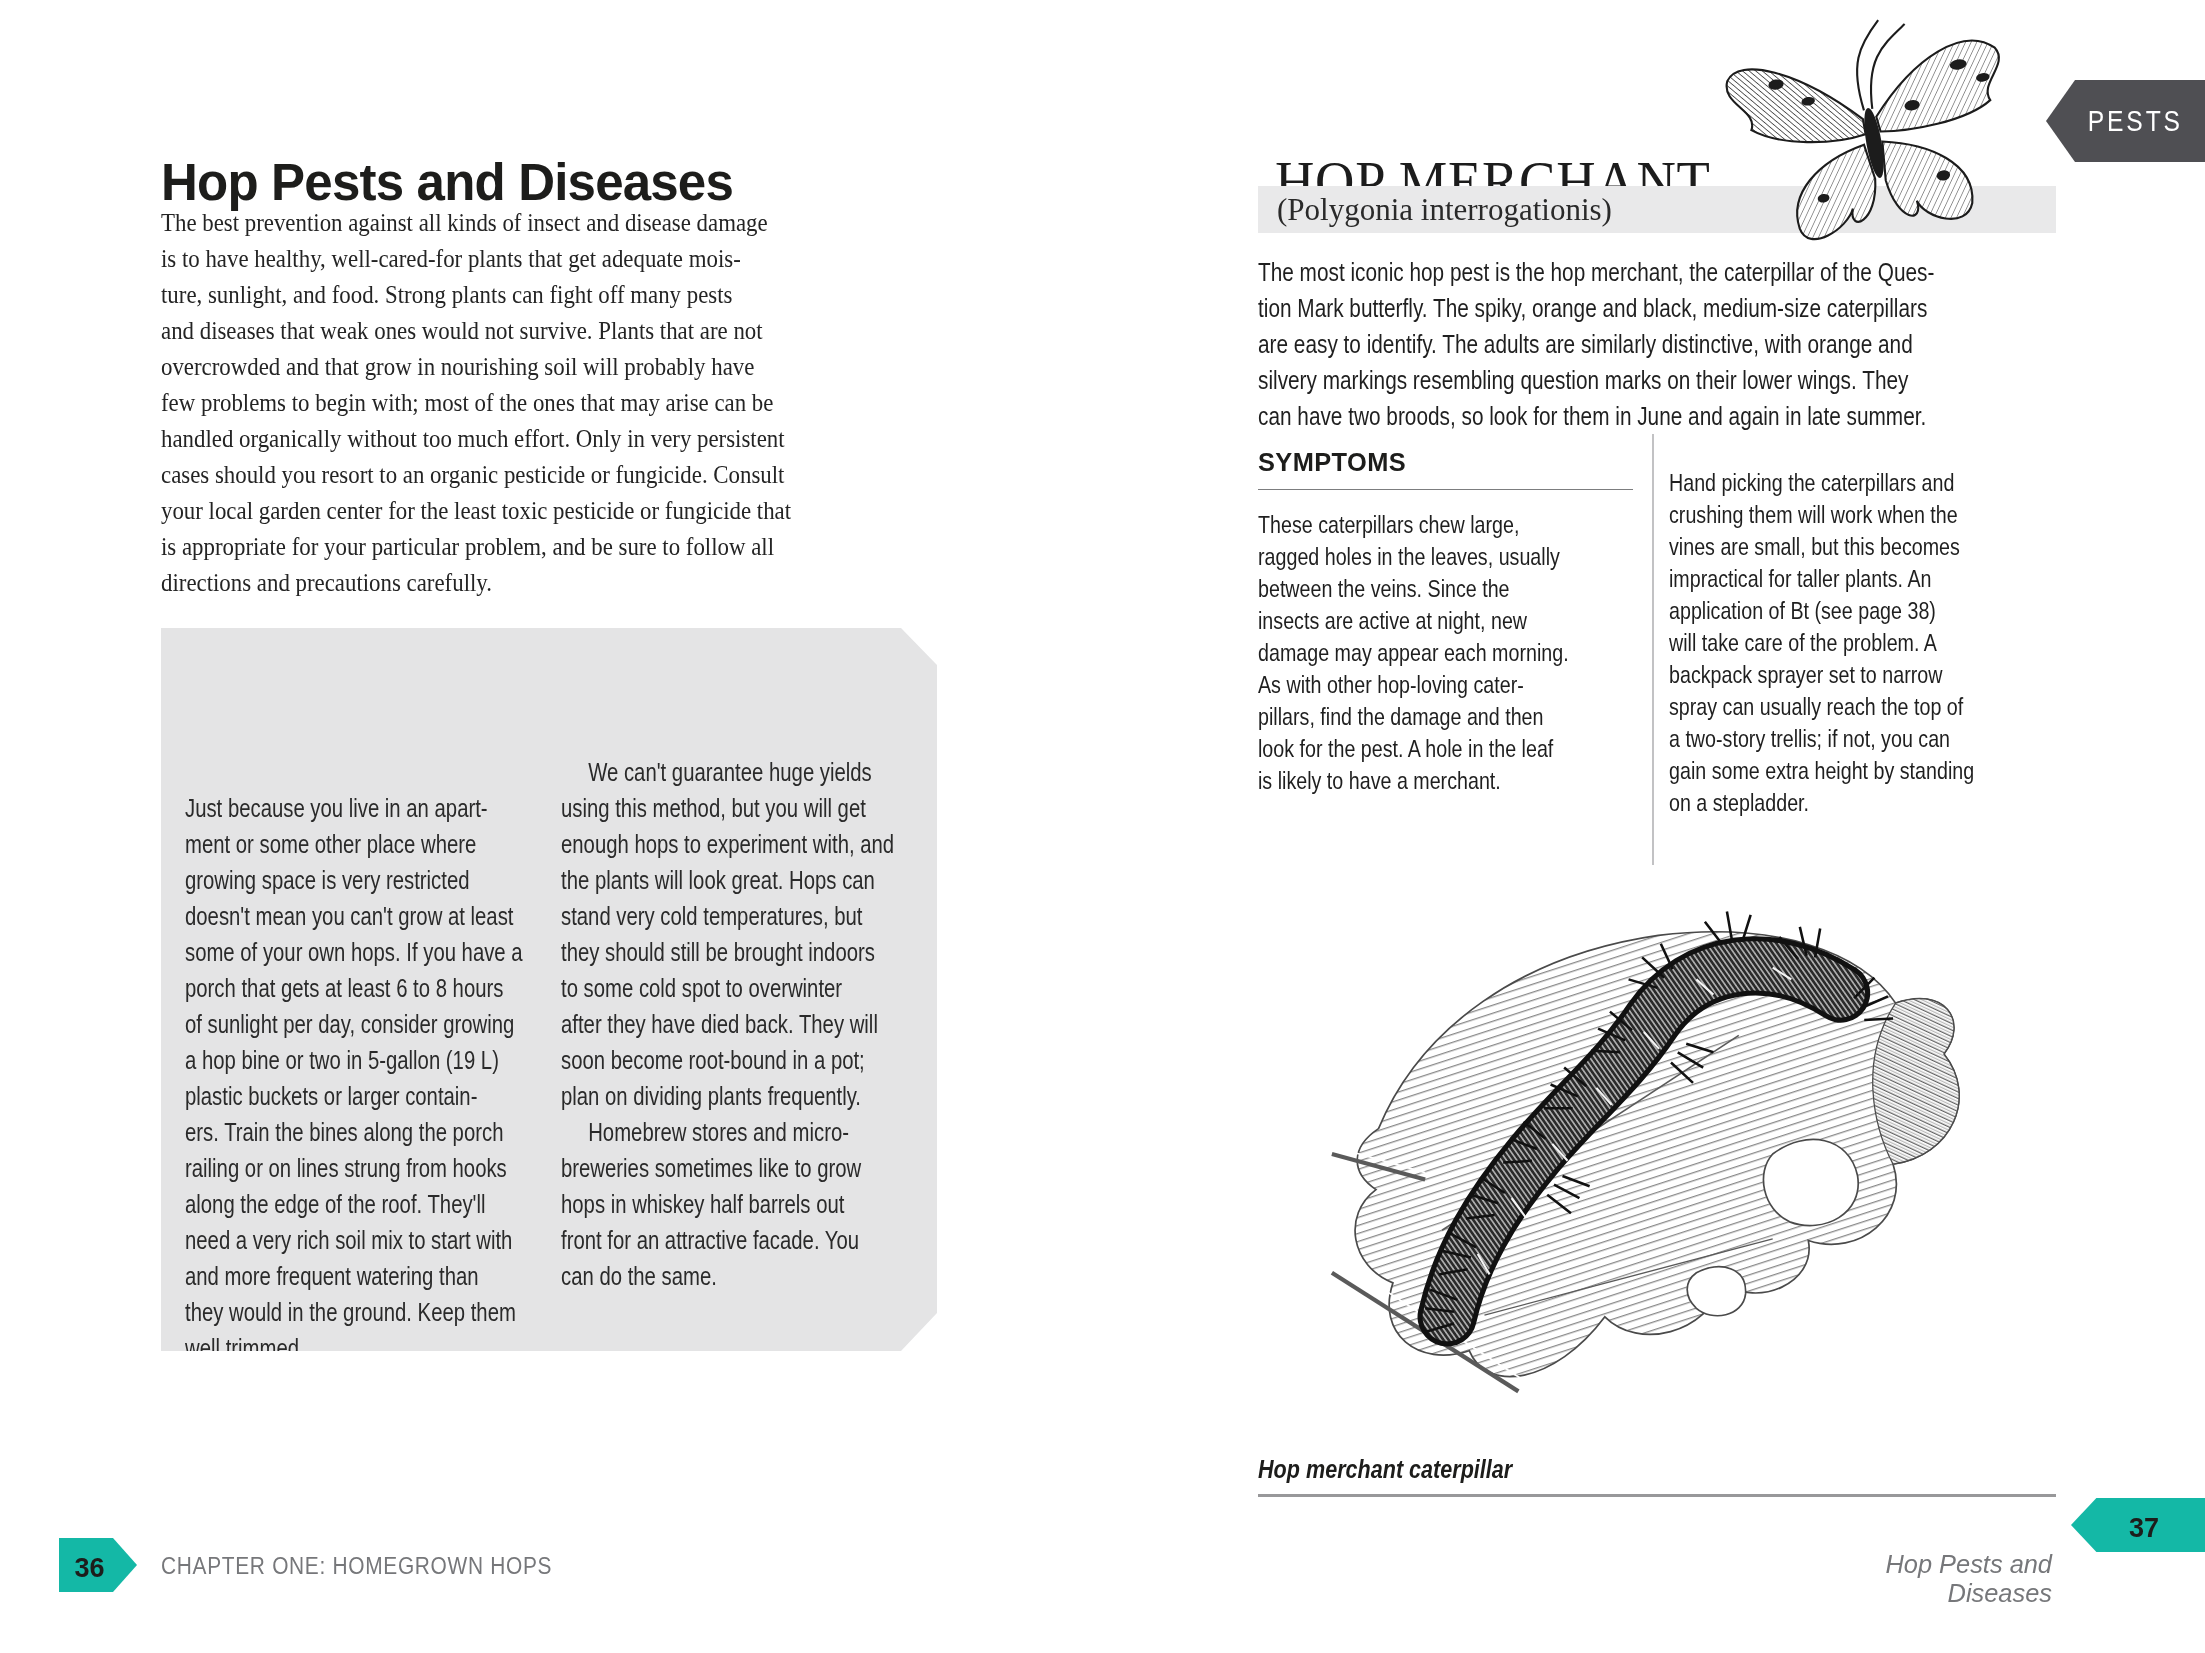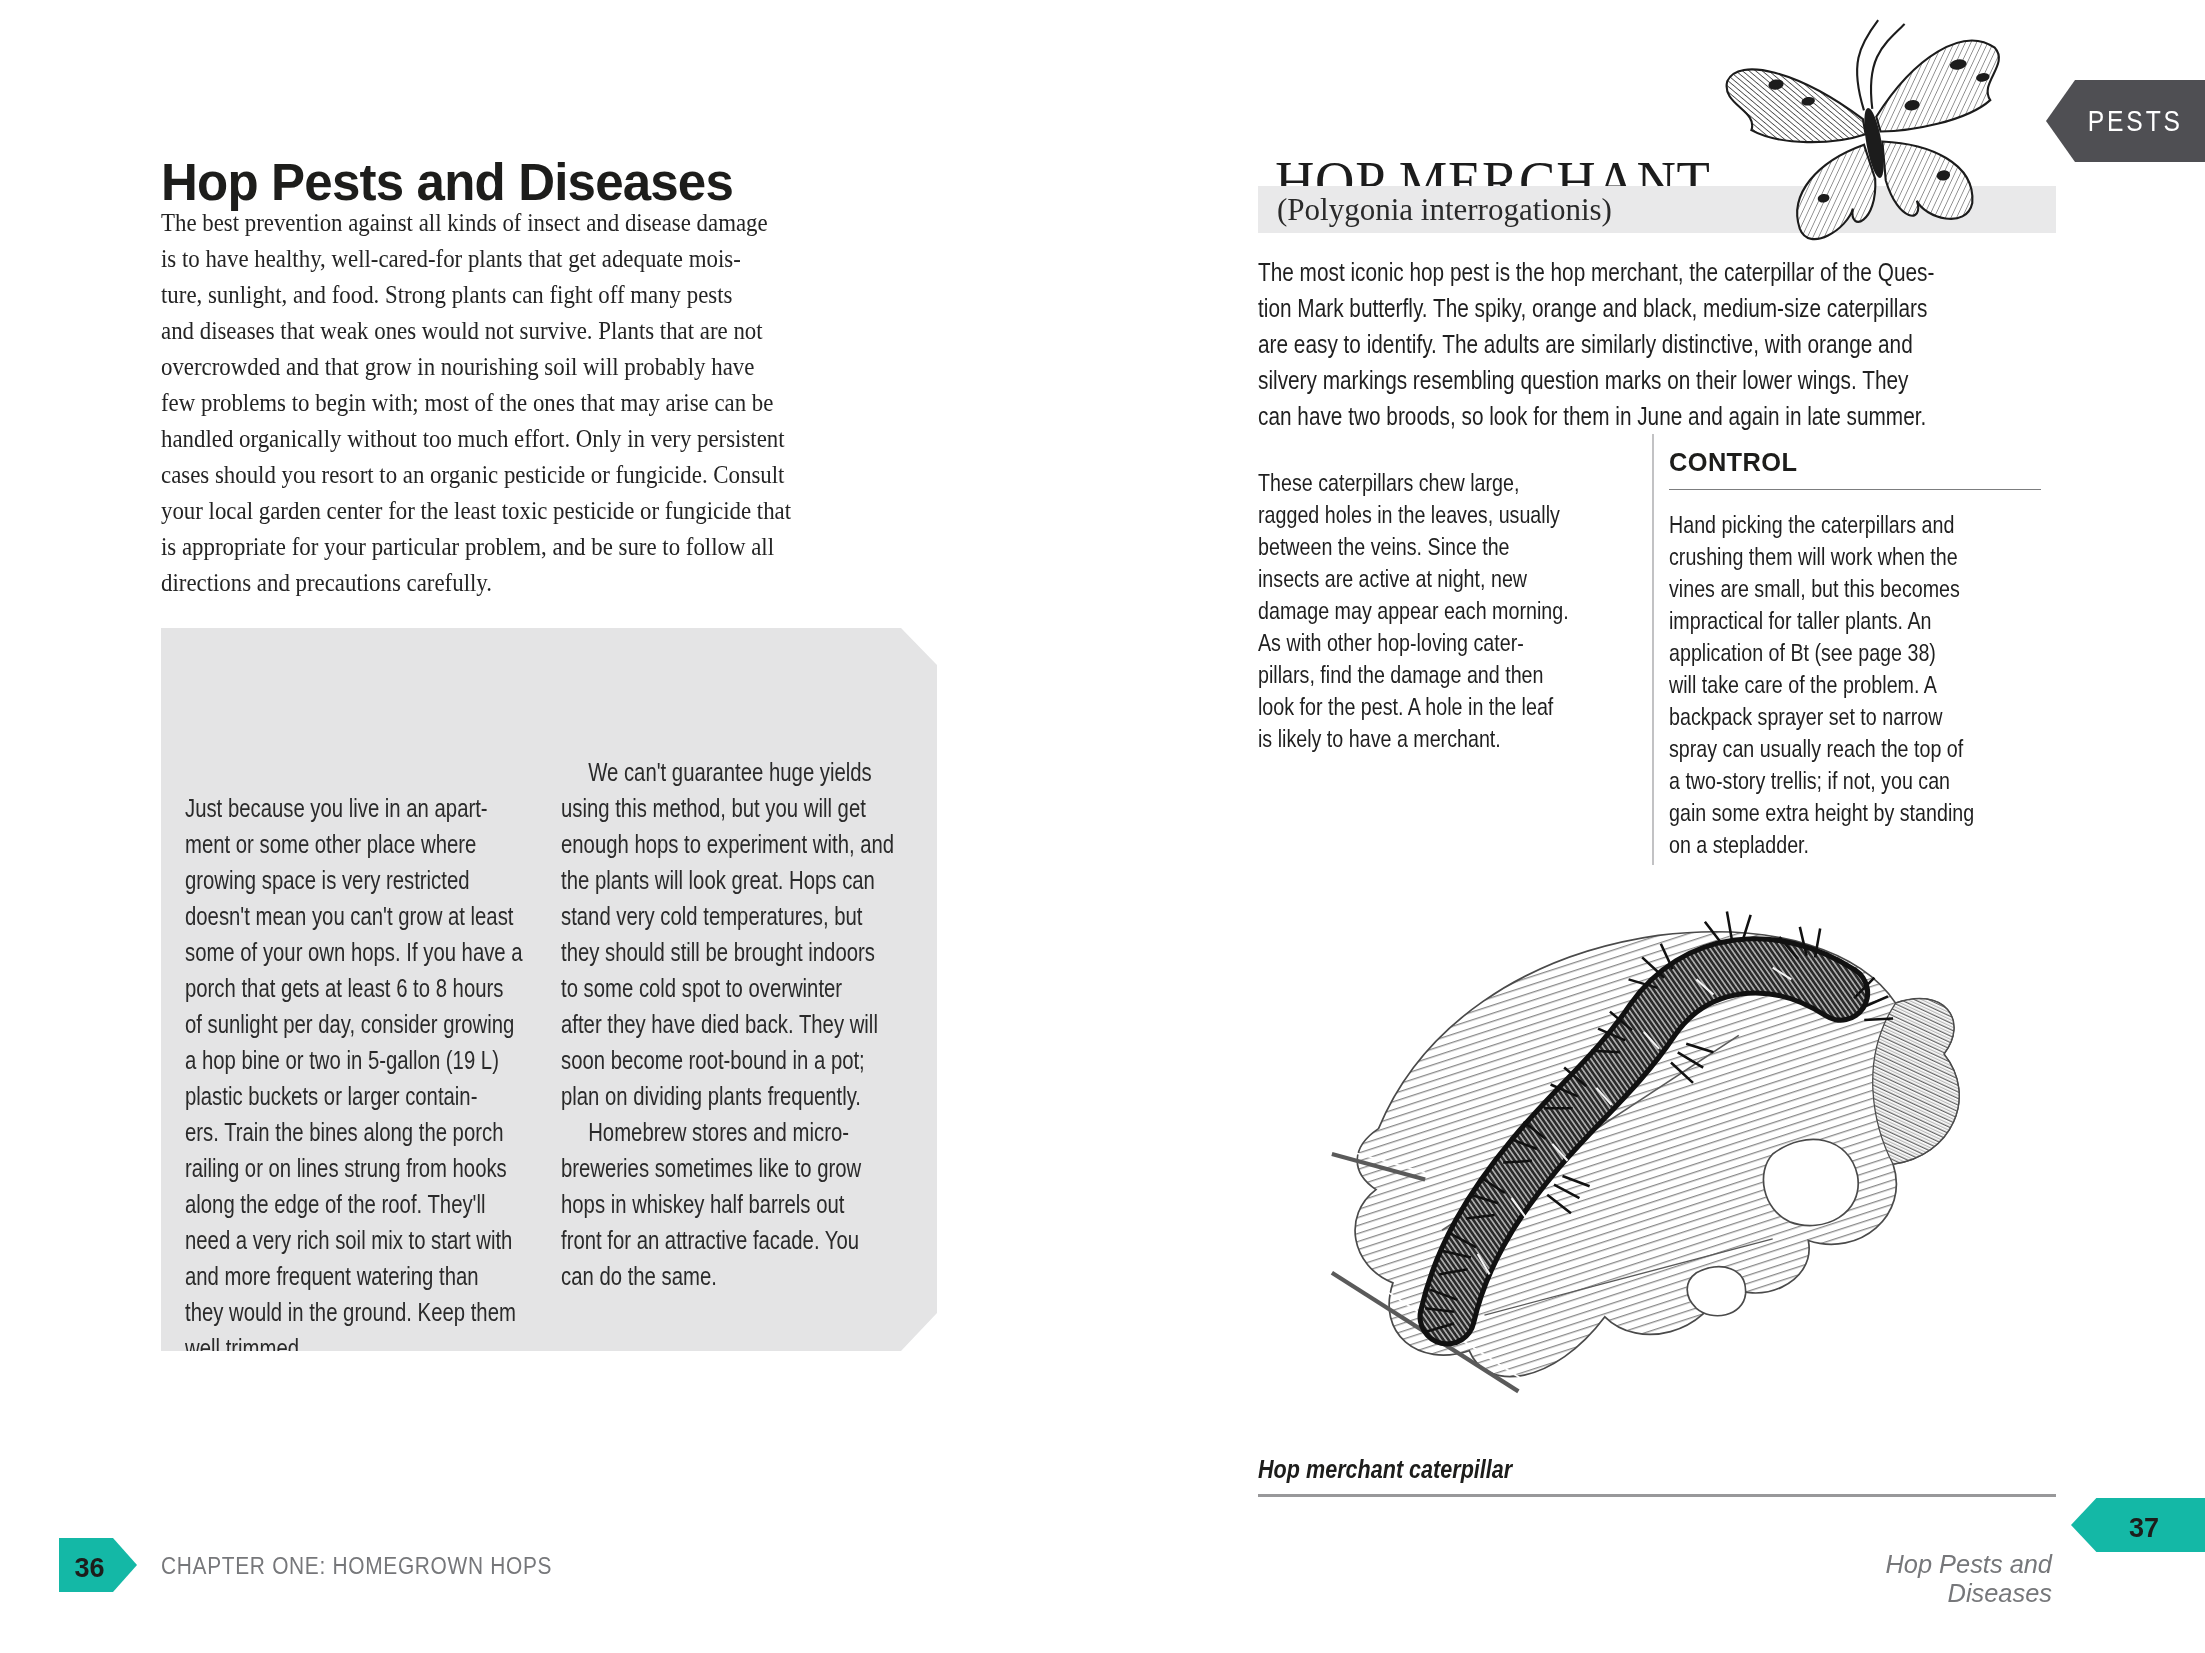--- a/index.html
+++ b/index.html
@@ -165,33 +165,33 @@
     </svg>
   </div>
 
   <div class="abs rp-intro pre">The most iconic hop pest is the hop merchant, the caterpillar of the Ques-
 tion Mark butterfly. The spiky, orange and black, medium-size caterpillars
 are easy to identify. The adults are similarly distinctive, with orange and
 silvery markings resembling question marks on their lower wings. They
 can have two broods, so look for them in June and again in late summer.</div>
 
   <div class="abs sym-col">
+    <div class="col-head">SYMPTOMS</div>
     <div class="col-body pre">These caterpillars chew large,
 ragged holes in the leaves, usually
 between the veins. Since the
 insects are active at night, new
 damage may appear each morning.
 As with other hop-loving cater-
 pillars, find the damage and then
 look for the pest. A hole in the leaf
 is likely to have a merchant.</div>
   </div>
   <div class="abs v-divider"></div>
   <div class="abs ctl-col">
-    <div class="col-head">CONTROL</div>
     <div class="col-body pre">Hand picking the caterpillars and
 crushing them will work when the
 vines are small, but this becomes
 impractical for taller plants. An
 application of Bt (see page 38)
 will take care of the problem. A
 backpack sprayer set to narrow
 spray can usually reach the top of
 a two-story trellis; if not, you can
 gain some extra height by standing

